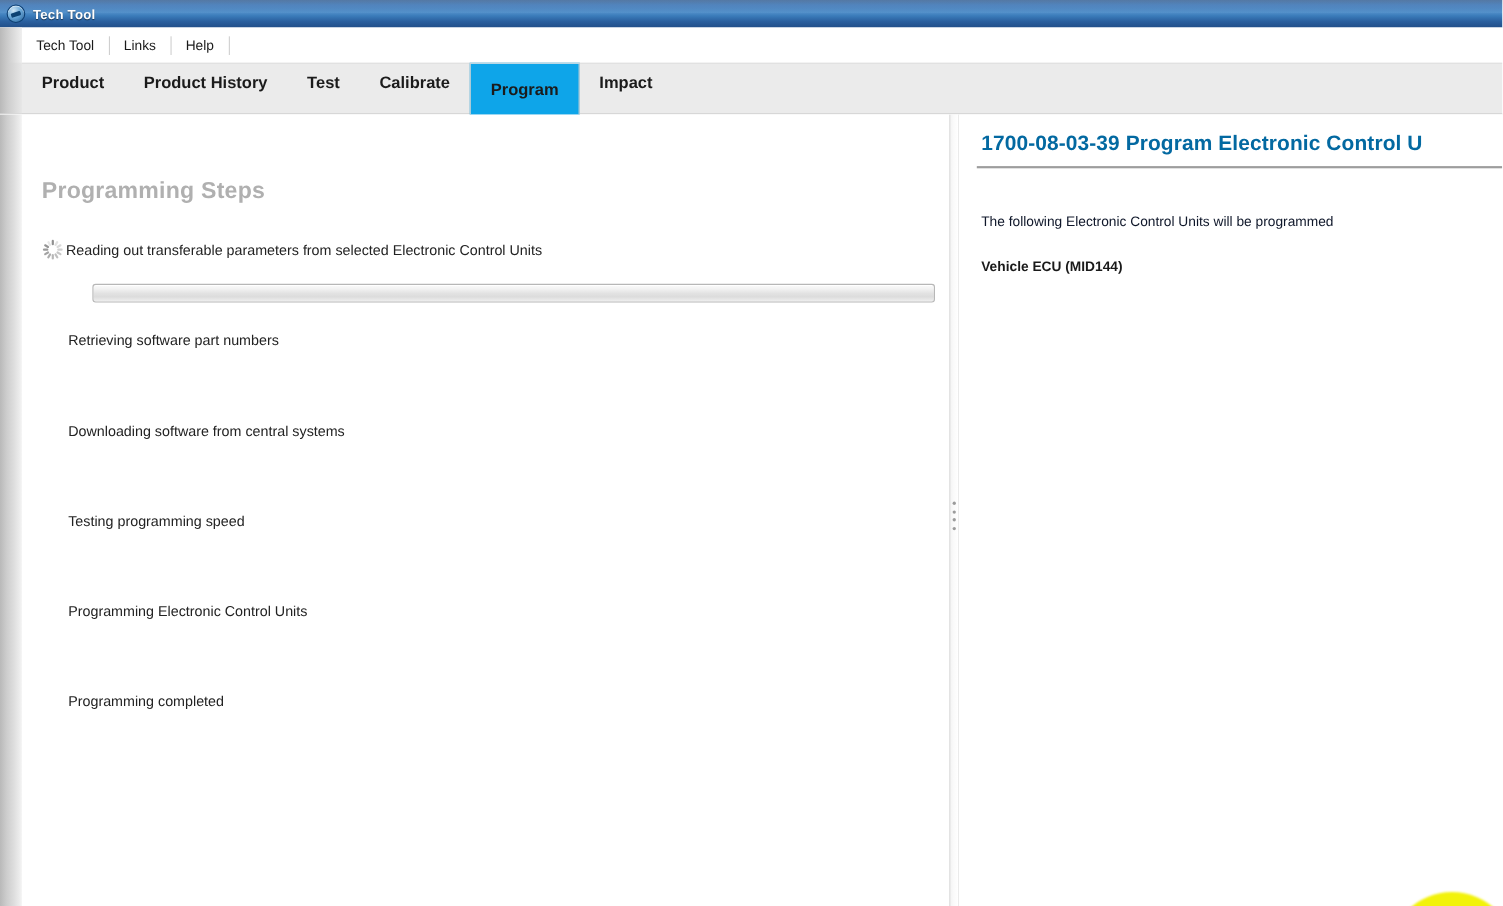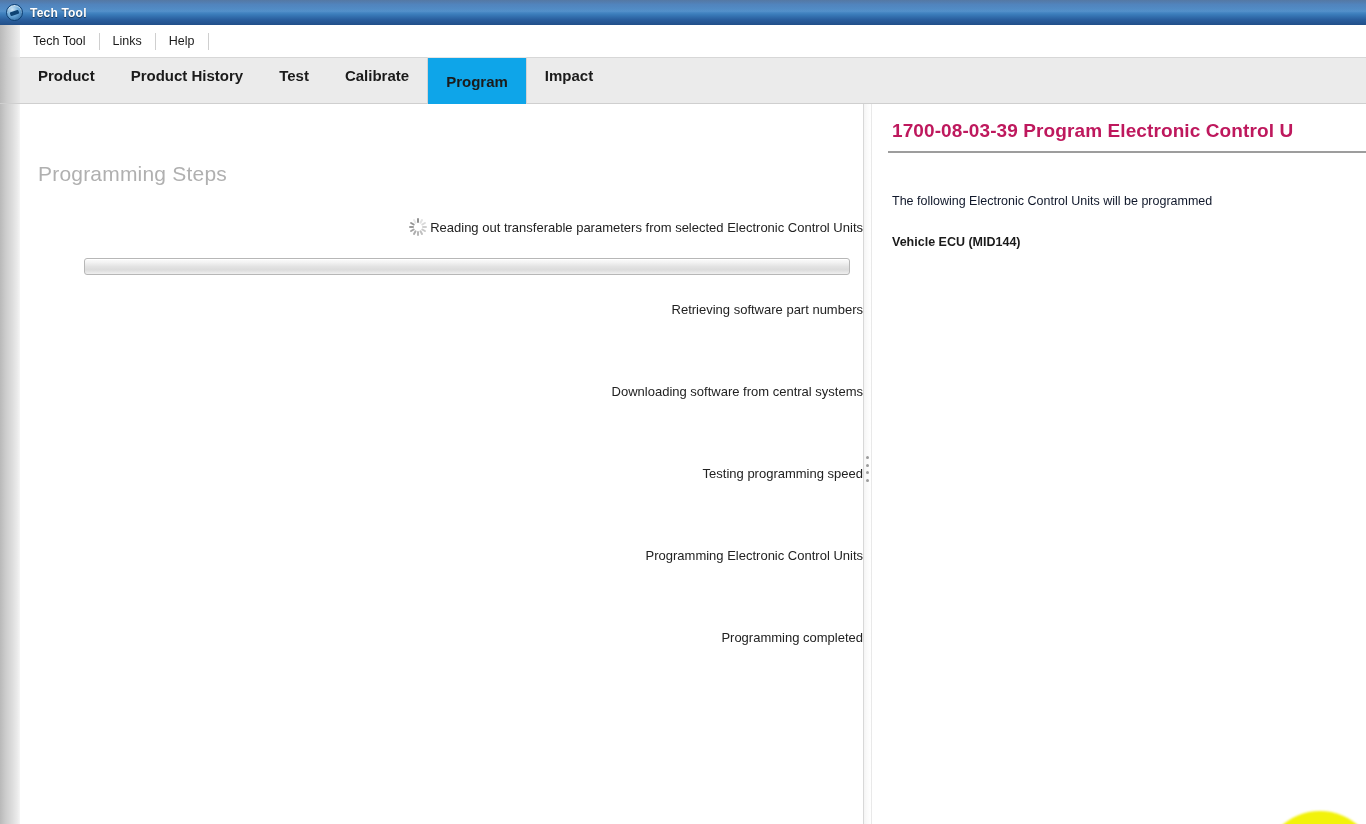--- a/index.html
+++ b/index.html
@@ -178,39 +178,38 @@
     height: 720px;
     background: #ffffff;
     overflow: hidden;
   }
   .panel-heading {
     position: absolute;
     left: 18px;
     top: 58px;
     font-size: 21px;
     color: #b0b0b0;
-    font-weight: normal;
+    font-weight: bold;
     letter-spacing: 0.2px;
     white-space: nowrap;
   }
 
   .steps {
     position: absolute;
     left: 0; top: 112px;
     width: 843px;
   }
   .step {
     position: relative;
     height: 82px;
   }
   .step-row {
     display: flex;
     align-items: center;
     height: 22px;
-    justify-content: flex-end;
   }
   .step-label {
     font-size: 13px;
     color: #222222;
     white-space: nowrap;
   }
   .step.active .step-label {
     margin-left: 2px;
   }
   .step:not(.active) .step-label {
@@ -305,21 +304,21 @@
     height: 720px;
     background: #ffffff;
     overflow: hidden;
   }
   .right-title {
     position: absolute;
     left: 20px;
     top: 16px;
     font-size: 19px;
     font-weight: bold;
-    color: #be185d;
+    color: #0369a1;
     white-space: nowrap;
     letter-spacing: 0.1px;
   }
   .right-rule {
     position: absolute;
     left: 16px;
     top: 47px;
     width: 478px;
     height: 2px;
     background: #9d9d9d;

